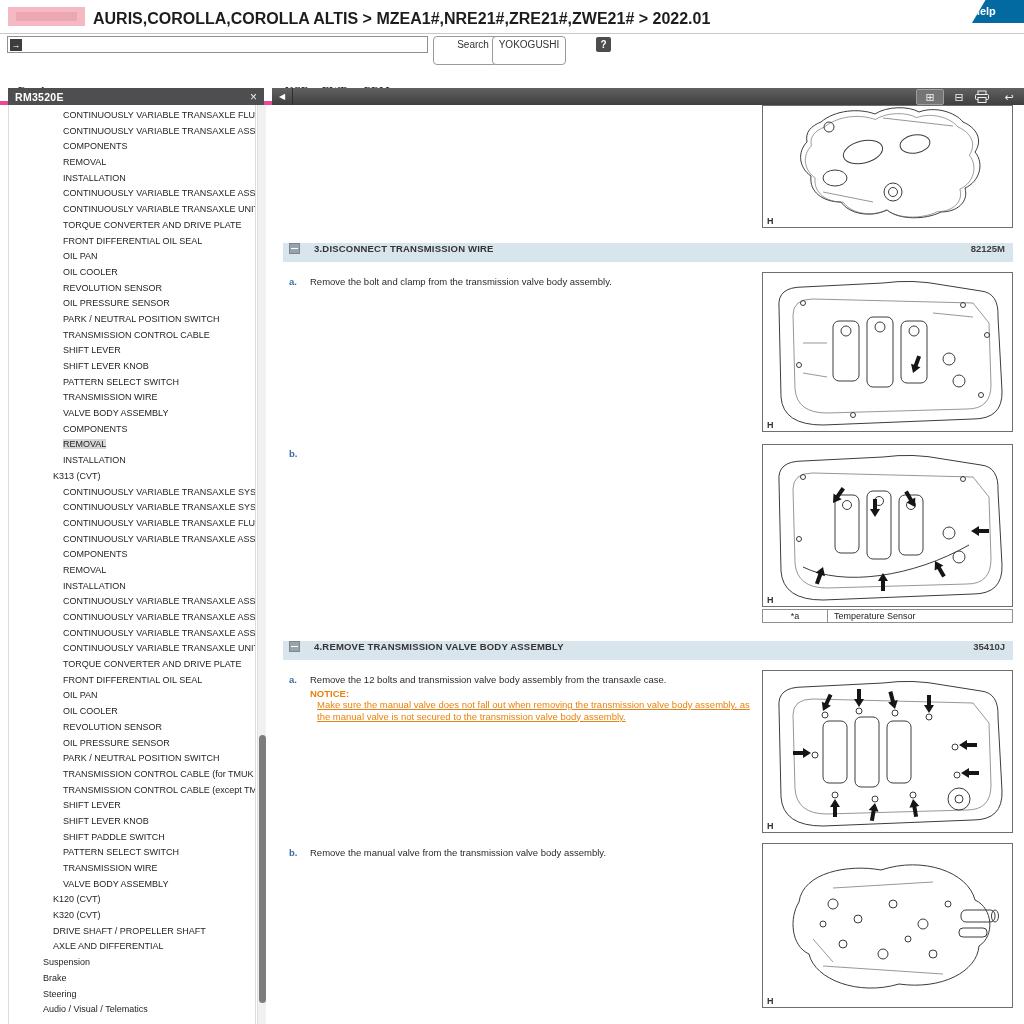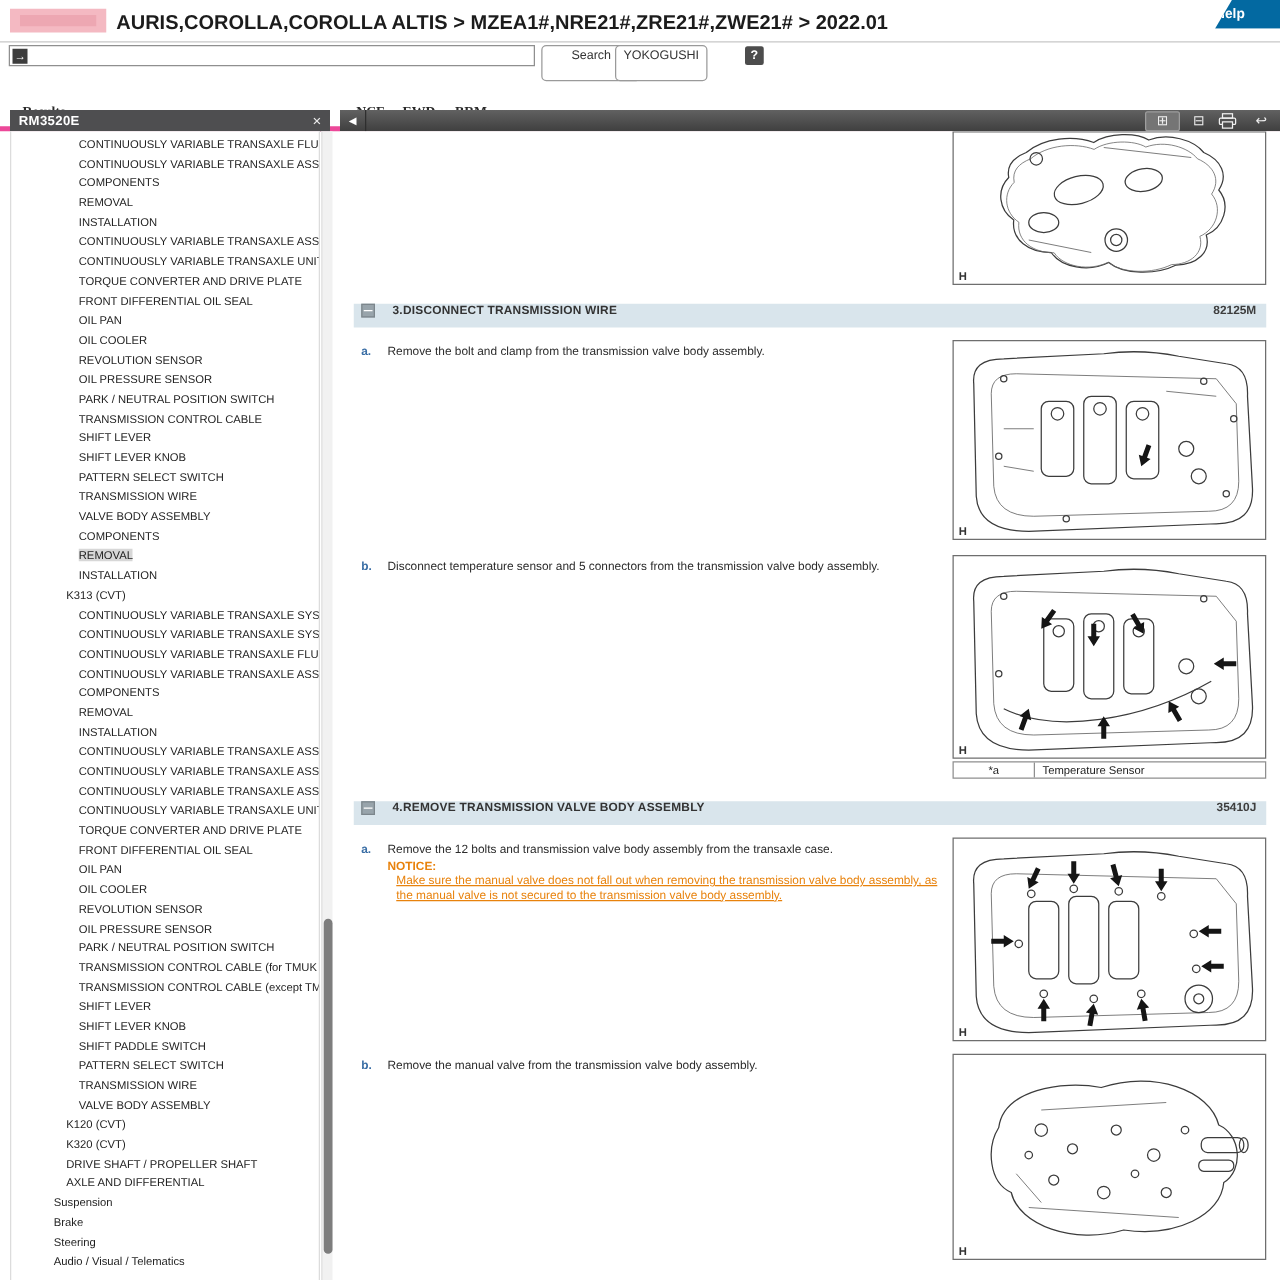--- a/index.html
+++ b/index.html
@@ -330,21 +330,20 @@
           </svg>
           <span class="fig-h">H</span>
         </div>
       </div>
     </div>
 
     <div class="crow" style="margin-top:12px;">
       <div class="ctext">
         <div class="step">
           <span class="step-letter">b.</span>
-          <span class="step-text">Disconnect temperature sensor and 5 connectors from the transmission valve body assembly.</span>
         </div>
       </div>
       <div class="cfig">
         <div class="fig-frame" style="height:163px;">
           <svg width="249" height="161" viewBox="0 0 249 161">
             <path class="lineart" d="M16,36 Q14,16 40,16 L120,12 Q150,8 180,14 L218,20 Q236,22 235,46 L239,120 Q240,149 210,149 L60,155 Q20,155 18,126 Z"></path>
             <path class="lineart-thin" d="M30,44 Q30,28 50,28 L210,32 L226,52 L228,114 Q228,139 204,139 L64,143 Q34,143 32,118 Z"></path>
             <rect class="lineart" x="72" y="50" width="24" height="58" rx="6"></rect>
             <rect class="lineart" x="104" y="46" width="24" height="68" rx="6"></rect>
             <rect class="lineart" x="136" y="50" width="24" height="60" rx="6"></rect>

